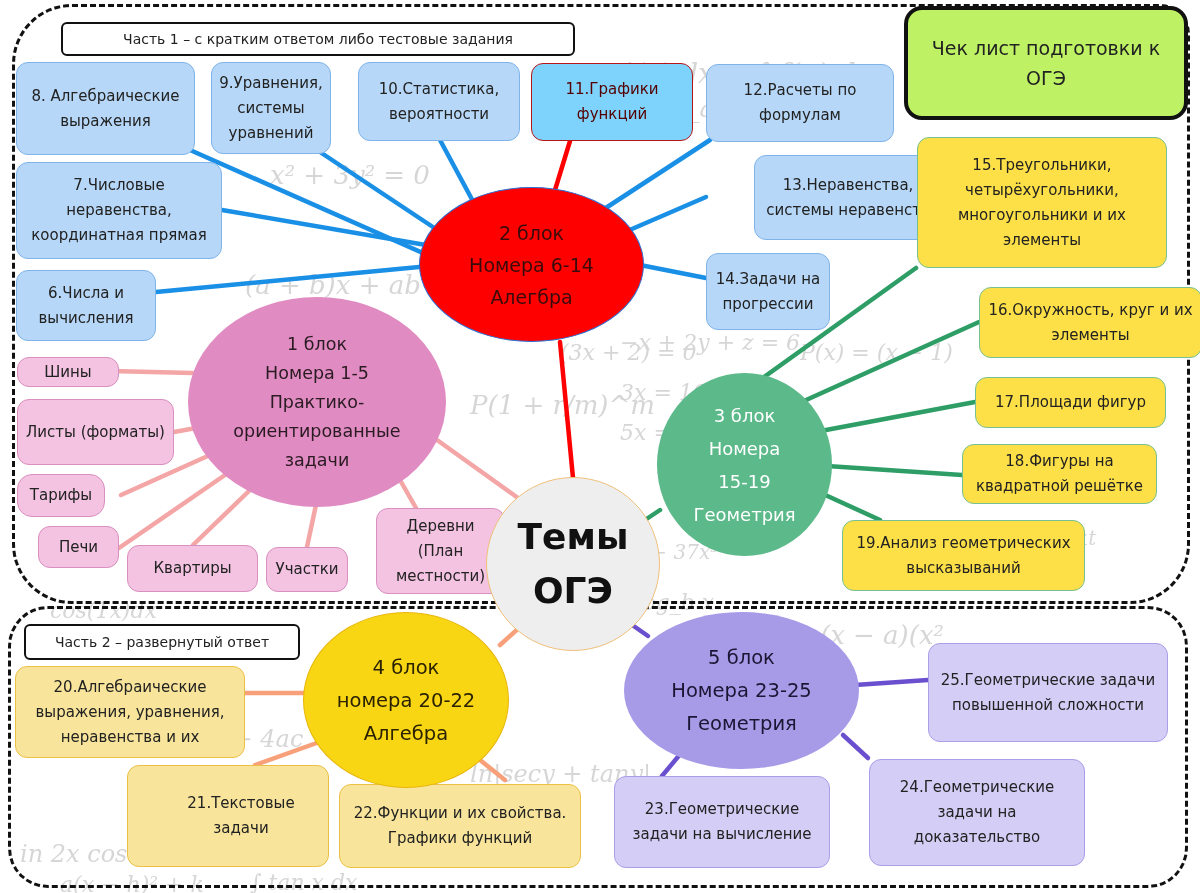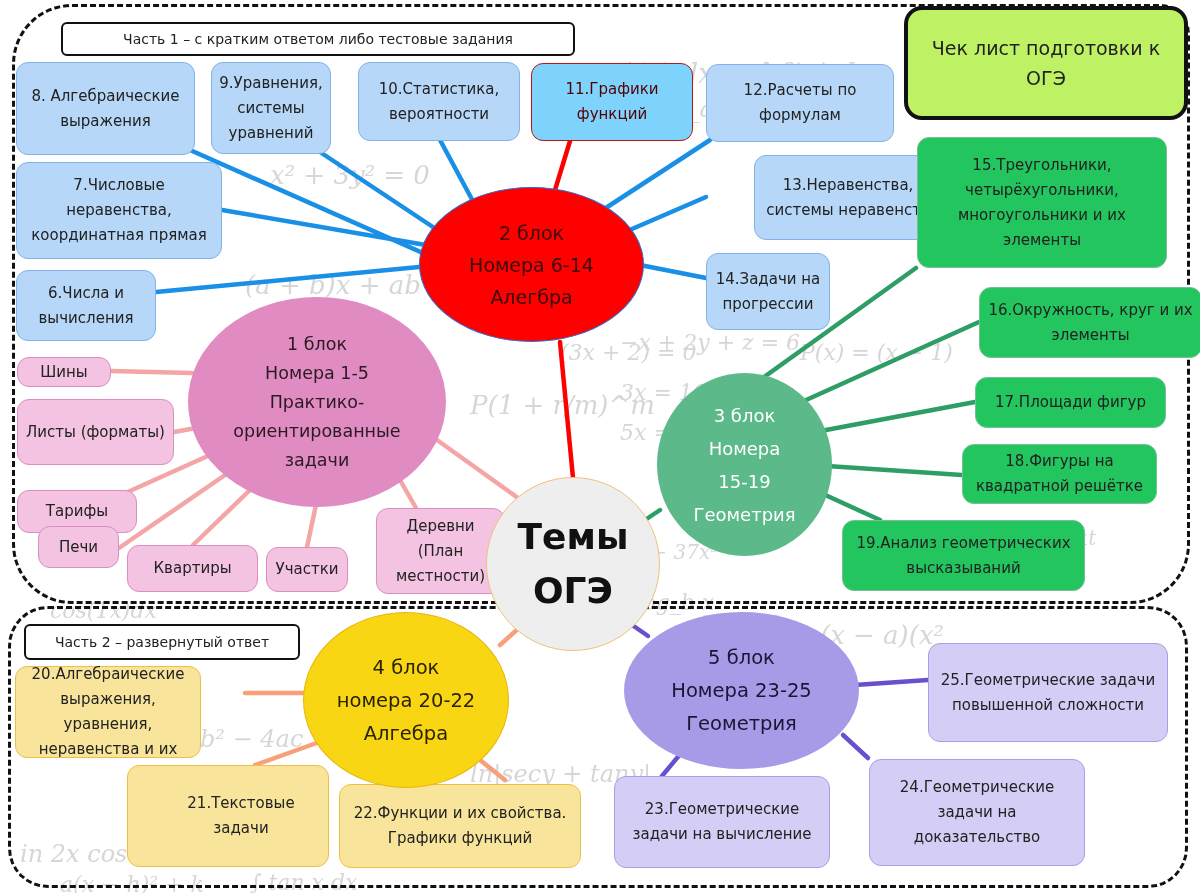--- a/index.html
+++ b/index.html
@@ -6,21 +6,21 @@
   body { width:1200px; height:893px; position:relative; overflow:hidden; background:#ffffff;
          font-family:"DejaVu Sans", "Liberation Sans", sans-serif; color:#222; }
   #canvas { position:absolute; left:0; top:0; width:1200px; height:893px; }
   .bg-formula { position:absolute; font-family:"DejaVu Serif", serif; font-style:italic; color:#d6d6d6; white-space:nowrap; pointer-events:none; }
   .frame { position:absolute; border:3px dashed #111; border-radius:60px; }
   .part-label { position:absolute; background:#fff; border:2px solid #111; border-radius:6px; font-size:14px; display:flex; align-items:center; justify-content:center; }
   .title-box { position:absolute; background:#bef264; border:4px solid #111; border-radius:18px; font-size:19px; line-height:30px; text-align:center; display:flex; align-items:center; justify-content:center; padding:0 10px; box-sizing:border-box; }
   .box { position:absolute; box-sizing:border-box; border-radius:12px; display:flex; align-items:center; justify-content:center; text-align:center; font-size:15px; line-height:25px; padding:2px 6px; }
   .blue { background:#b6d7f7; border:1.5px solid #7fb4ea; }
   .red { background:#7dd3fc; border:1.5px solid #b81616; color:#550000; }
-  .green { background:#22c55e; border:1.5px solid #77c094; }
+  .green { background:#fde047; border:1.5px solid #77c094; }
   .pink { background:#f3c3e1; border:1.5px solid #d98fbf; }
   .yellow { background:#f8e59b; border:1.5px solid #ecc045; }
   .purple { background:#d4cdf6; border:1.5px solid #a99ee8; }
   .node { position:absolute; box-sizing:border-box; border-radius:50%; display:flex; align-items:center; justify-content:center; text-align:center; }
   .node span { display:block; }
 </style>
 </head>
 <body>
 
 <div id="canvas">
@@ -97,35 +97,35 @@
   <div class="box blue" style="left:16px; top:62px; width:179px; height:93px; font-size:15px;">8.  Алгебраические выражения</div>
   <div class="box blue" style="left:211px; top:62px; width:120px; height:92px;">9.Уравнения, системы уравнений</div>
   <div class="box blue" style="left:358px; top:62px; width:162px; height:79px;">10.Статистика, вероятности</div>
   <div class="box red" style="left:531px; top:63px; width:162px; height:78px;">11.Графики функций</div>
   <div class="box blue" style="left:706px; top:64px; width:188px; height:78px;">12.Расчеты по формулам</div>
   <div class="box blue" style="left:706px; top:155px; width:188px; height:85px;margin-left:48px;">13.Неравенства, системы неравенств</div>
   <div class="box blue" style="left:706px; top:253px; width:124px; height:77px;">14.Задачи на прогрессии</div>
   <div class="box blue" style="left:16px; top:162px; width:206px; height:97px;">7.Числовые неравенства, координатная прямая</div>
   <div class="box blue" style="left:16px; top:270px; width:140px; height:71px;">6.Числа и вычисления</div>
 
-  <div class="box pink" style="left:17px; top:357px; width:94px; height:30px;">Шины</div>
+  <div class="box pink" style="left:17px; top:357px; width:102px; height:30px;">Шины</div>
   <div class="box pink" style="left:17px; top:399px; width:157px; height:66px;">Листы (форматы)</div>
-  <div class="box pink" style="left:17px; top:490px; width:120px; height:43px;">Тарифы</div>
+  <div class="box pink" style="left:17px; top:474px; width:88px; height:43px;border-radius:15px;">Тарифы</div>
   <div class="box pink" style="left:38px; top:526px; width:81px; height:42px;">Печи</div>
   <div class="box pink" style="left:127px; top:545px; width:131px; height:47px;">Квартиры</div>
   <div class="box pink" style="left:266px; top:547px; width:82px; height:45px;">Участки</div>
   <div class="box pink" style="left:352px; top:508px; width:129px; height:86px;margin-left:24px;">Деревни (План местности)</div>
 
   <div class="box green" style="left:917px; top:137px; width:250px; height:131px;">15.Треугольники, четырёхугольники, многоугольники и их элементы</div>
   <div class="box green" style="left:979px; top:287px; width:223px; height:71px;">16.Окружность, круг и их элементы</div>
   <div class="box green" style="left:975px; top:377px; width:191px; height:51px;">17.Площади фигур</div>
   <div class="box green" style="left:962px; top:444px; width:195px; height:60px;">18.Фигуры на квадратной решётке</div>
   <div class="box green" style="left:842px; top:520px; width:243px; height:71px;">19.Анализ геометрических высказываний</div>
 
-  <div class="box yellow" style="left:15px; top:666px; width:186px; height:92px;">20.Алгебраические выражения, уравнения, неравенства и их</div>
+  <div class="box yellow" style="left:15px; top:666px; width:230px; height:92px;">20.Алгебраические выражения, уравнения, неравенства и их</div>
   <div class="box yellow" style="left:127px; top:765px; width:202px; height:102px;padding-left:32px;">21.Текстовые задачи</div>
   <div class="box yellow" style="left:339px; top:784px; width:242px; height:84px;">22.Функции и их свойства. Графики функций</div>
 
   <div class="box purple" style="left:614px; top:776px; width:216px; height:92px;">23.Геометрические задачи на вычисление</div>
   <div class="box purple" style="left:869px; top:759px; width:216px; height:107px;">24.Геометрические задачи на доказательство</div>
   <div class="box purple" style="left:928px; top:643px; width:240px; height:99px;">25.Геометрические задачи повышенной сложности</div>
 
   <div class="node" style="left:419px; top:187px; width:225px; height:155px; background:#ff0000; border:1.5px solid #2b6fd6; color:#3a0b0b; font-size:19px; line-height:32px;">
     <div>
       <span>2 блок</span>

